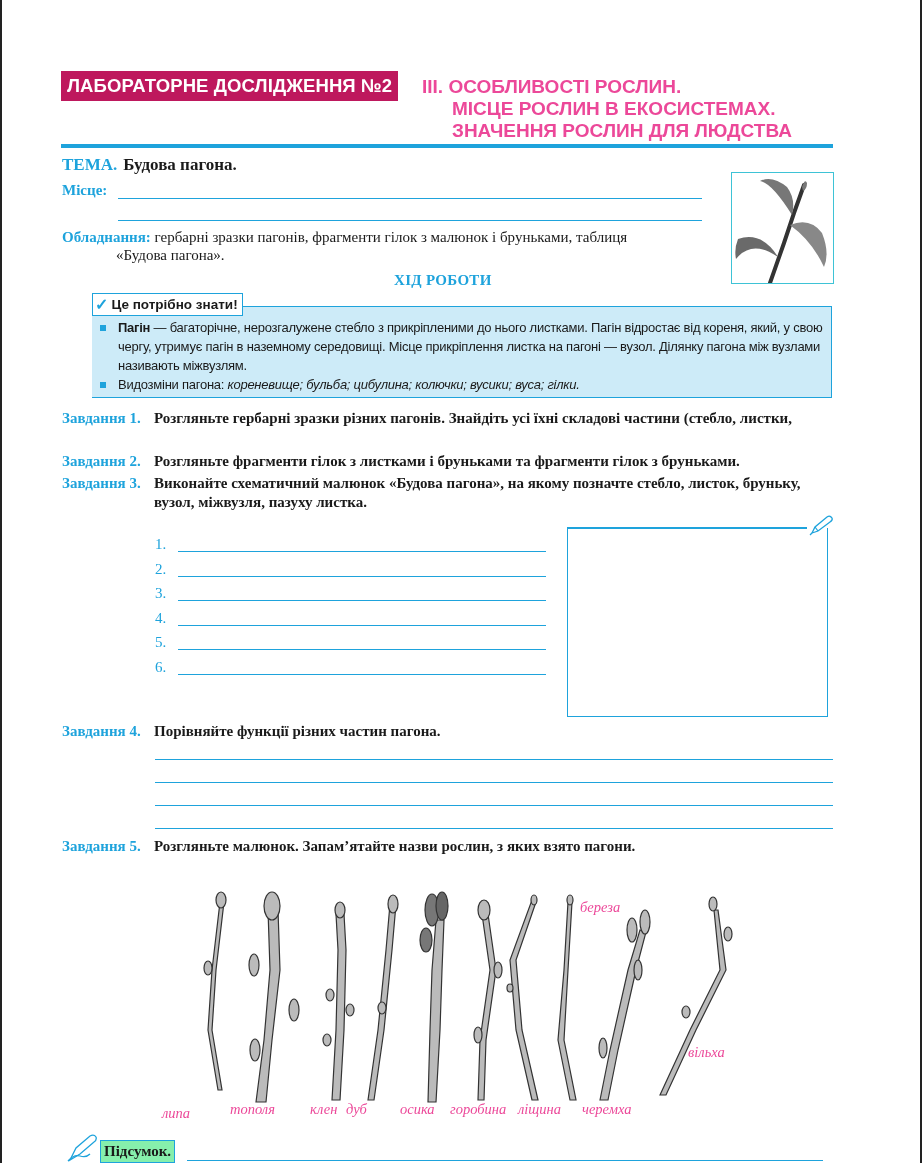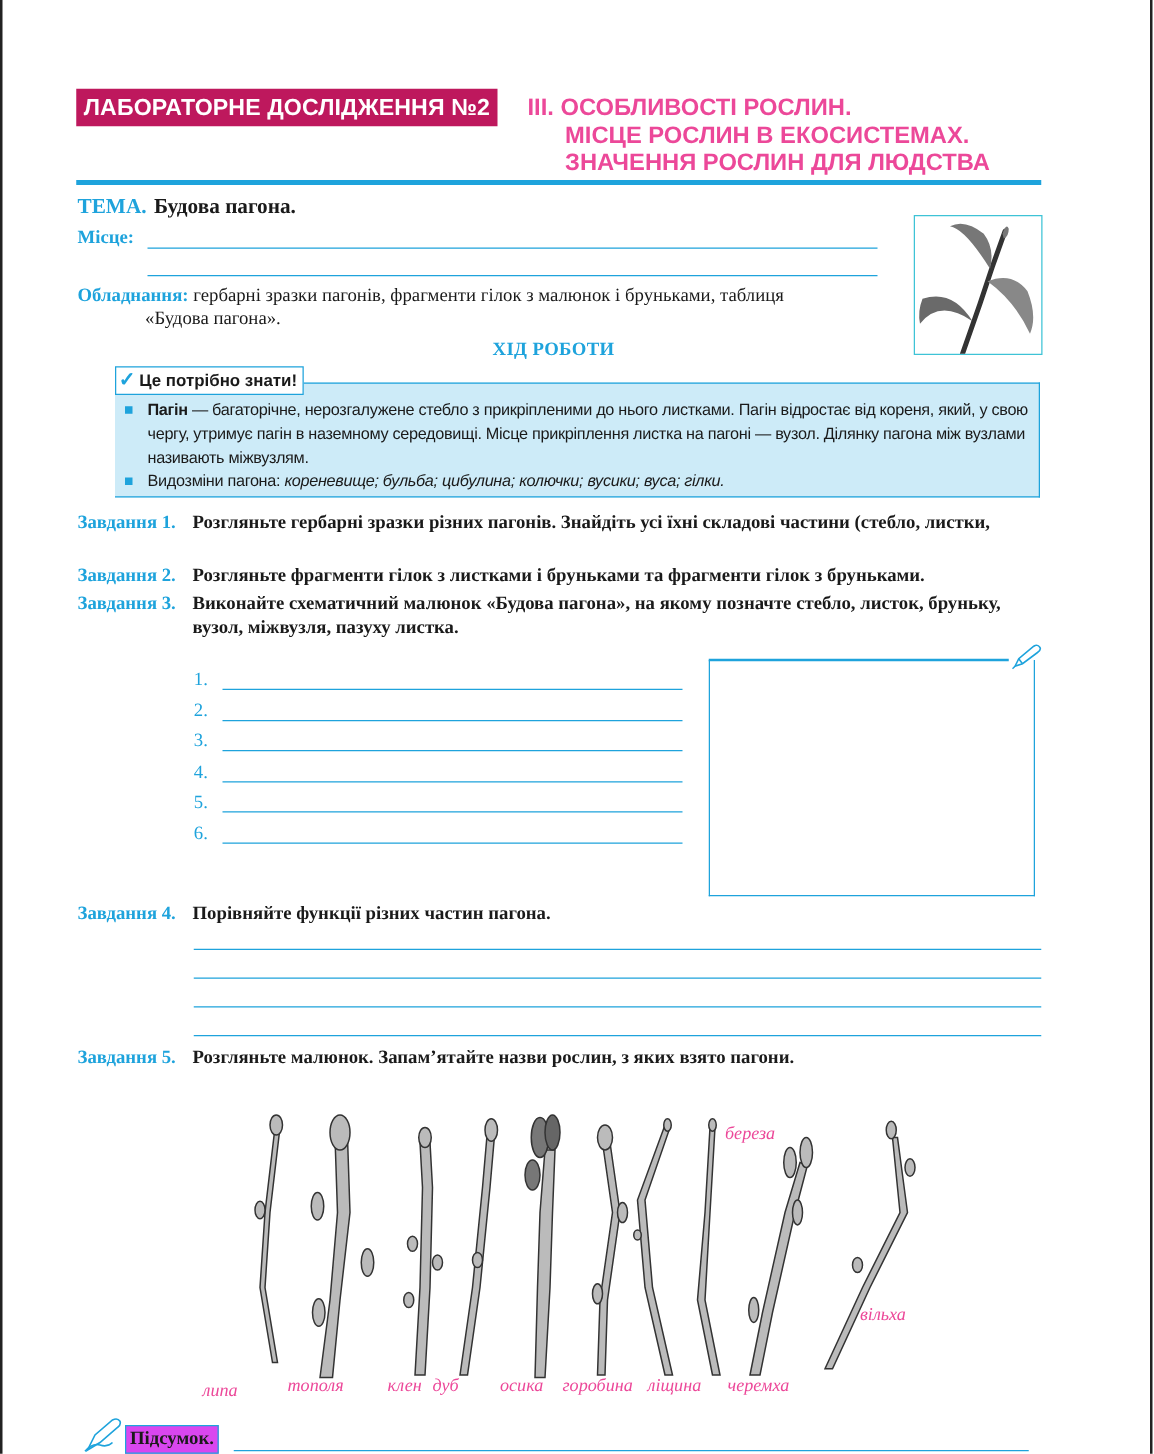--- a/index.html
+++ b/index.html
@@ -46,21 +46,21 @@
   .numlist { left: 155px; top: 536px; }
   .numrow { position: relative; height: 24.6px; font-size: 15px; color: #1ea3dc; }
   .numrow .n { position: absolute; left: 0; top: 0; }
   .numrow .ln { position: absolute; left: 23px; top: 15px; width: 368px; height: 1px; background: #1ea3dc; }
   .draw-box { left: 567px; top: 528px; width: 261px; height: 189px; border: 1.5px solid #1ea3dc; box-sizing: border-box; border-top: none; }
   .draw-top { left: 567px; top: 527px; width: 240px; height: 1.5px; background: #1ea3dc; }
   .pencil { left: 808px; top: 514px; width: 26px; height: 22px; }
   .twigs { left: 160px; top: 890px; width: 620px; height: 230px; }
   .twig-label { position: absolute; font-style: italic; font-size: 14.5px; color: #ec4899; }
   .summary-icon { left: 66px; top: 1134px; width: 34px; height: 28px; }
-  .summary-box { left: 100px; top: 1140px; height: 21px; padding: 0 3px; border: 1px solid #1ea3dc; font-weight: bold; font-size: 15px; line-height: 21px; background: #d946ef; }
+  .summary-box { left: 100px; top: 1140px; height: 21px; padding: 0 3px; border: 1px solid #1ea3dc; font-weight: bold; font-size: 15px; line-height: 21px; background: #86efac; }
 </style>
 </head>
 <body>
 
 <div class="page-border-left"></div>
 <div class="page-border-right"></div>
 
 <div class="abs lab-badge">ЛАБОРАТОРНЕ ДОСЛІДЖЕННЯ №2</div>
 <div class="abs section-title">
   <div>ІІІ. ОСОБЛИВОСТІ РОСЛИН.</div>

